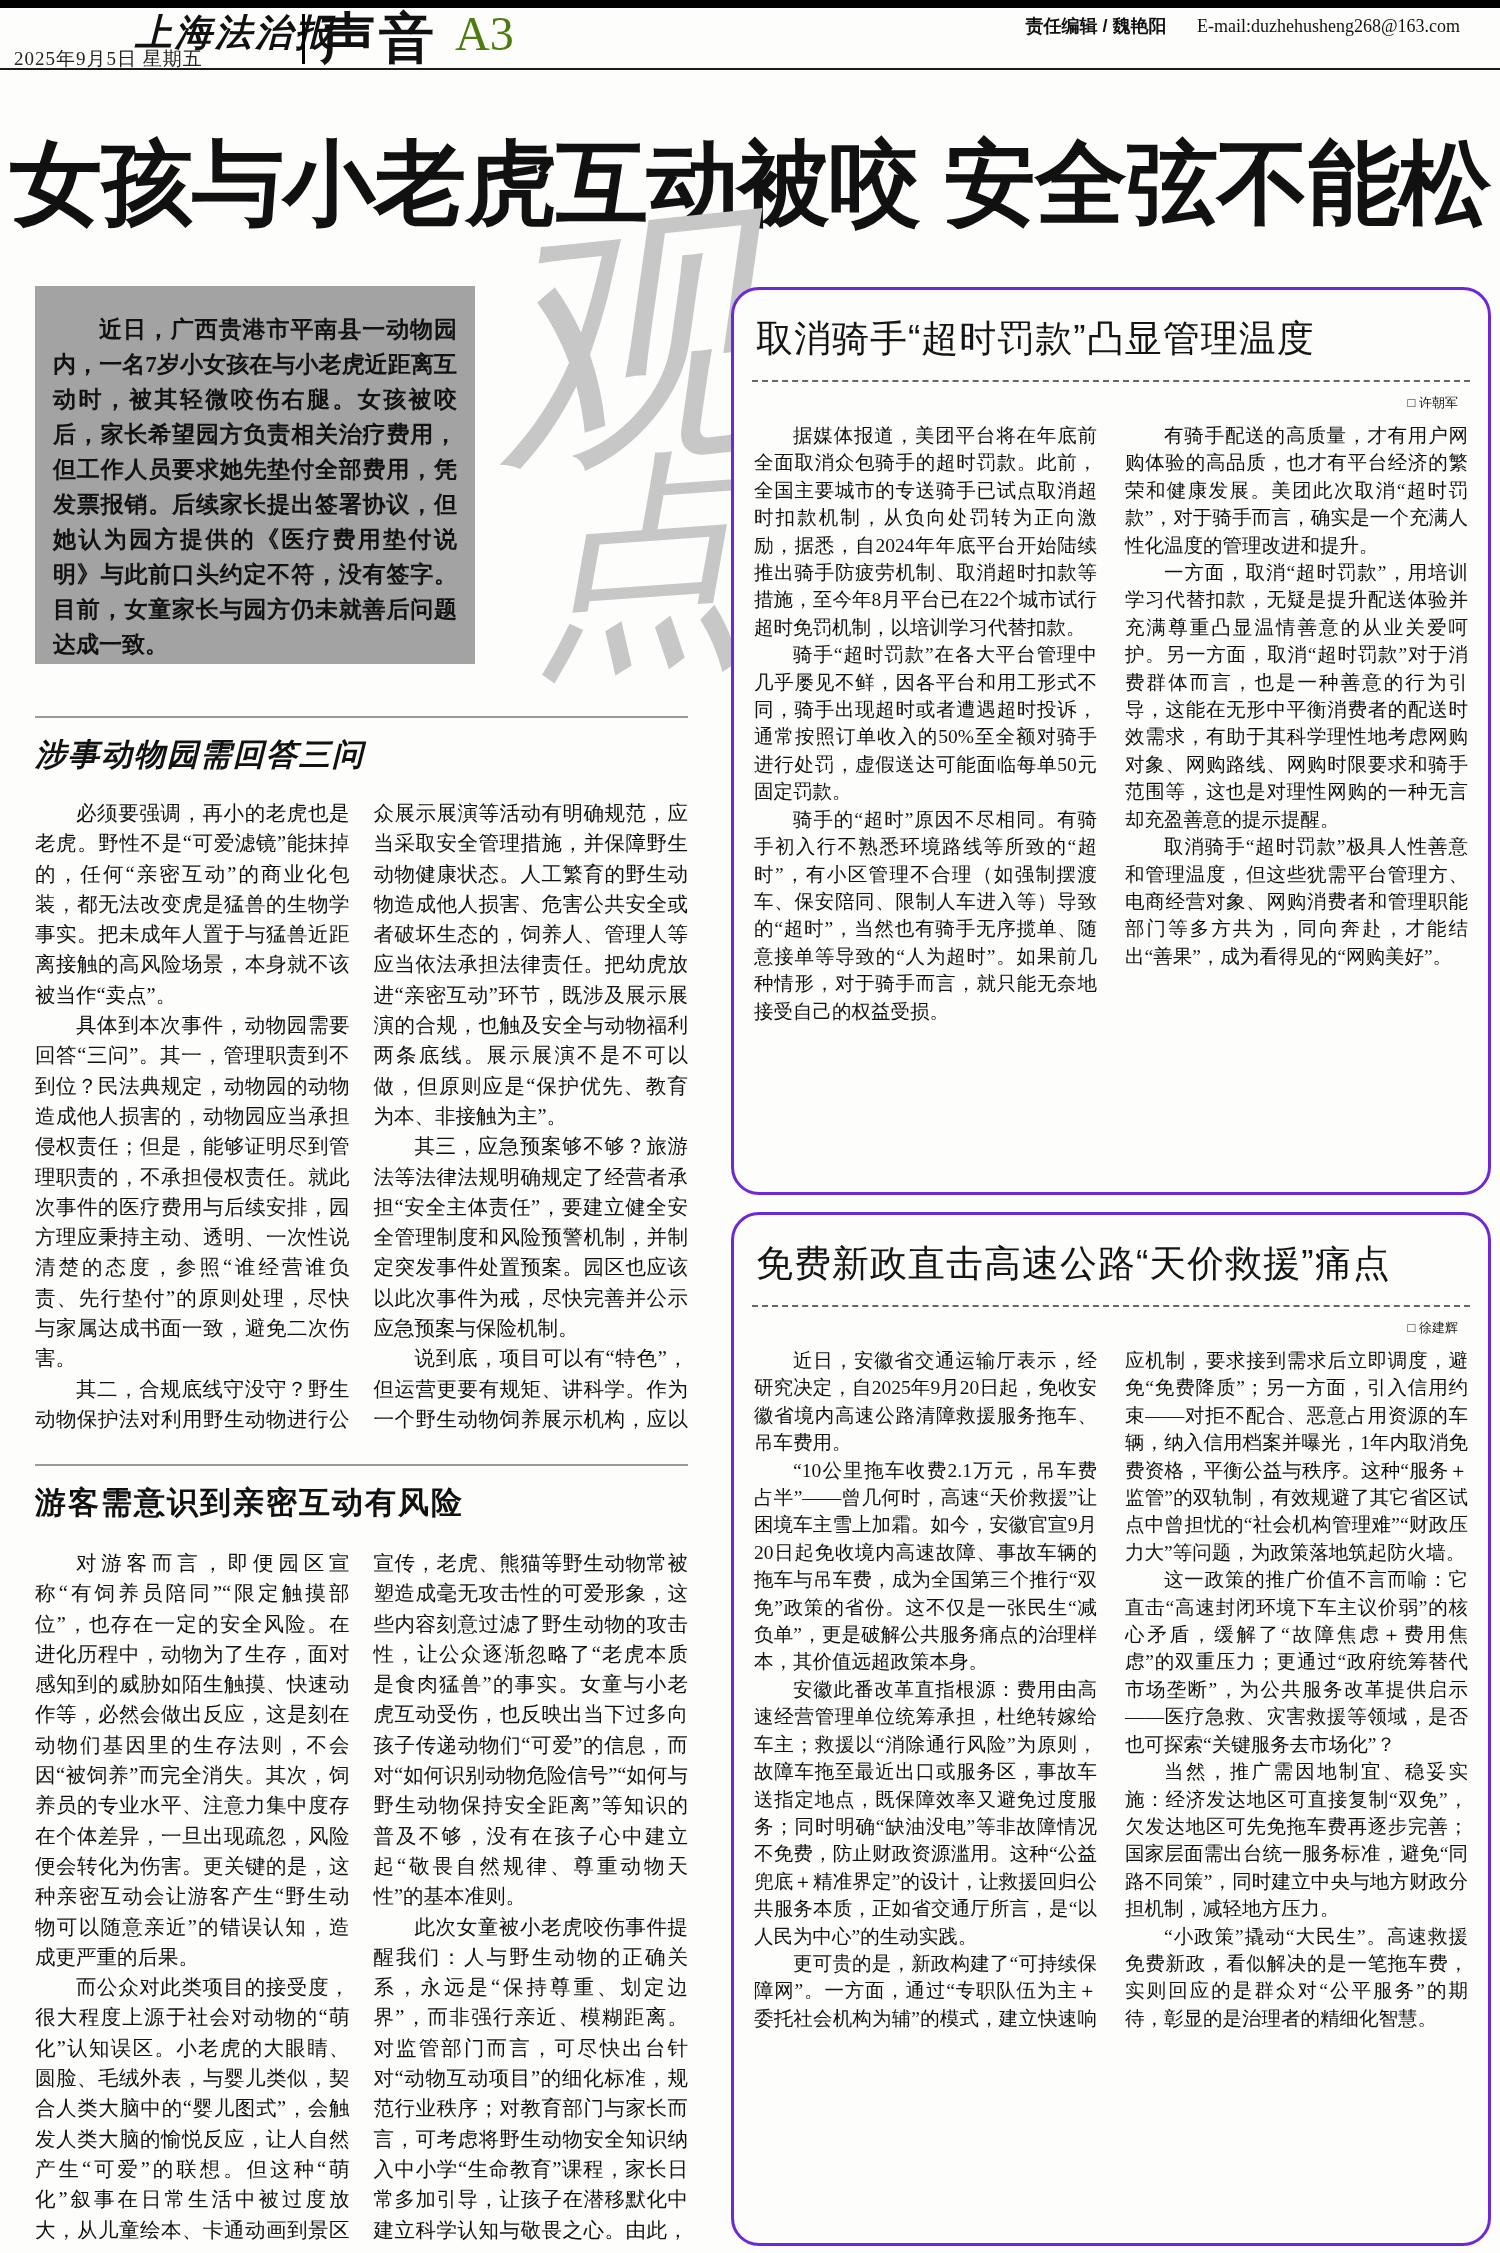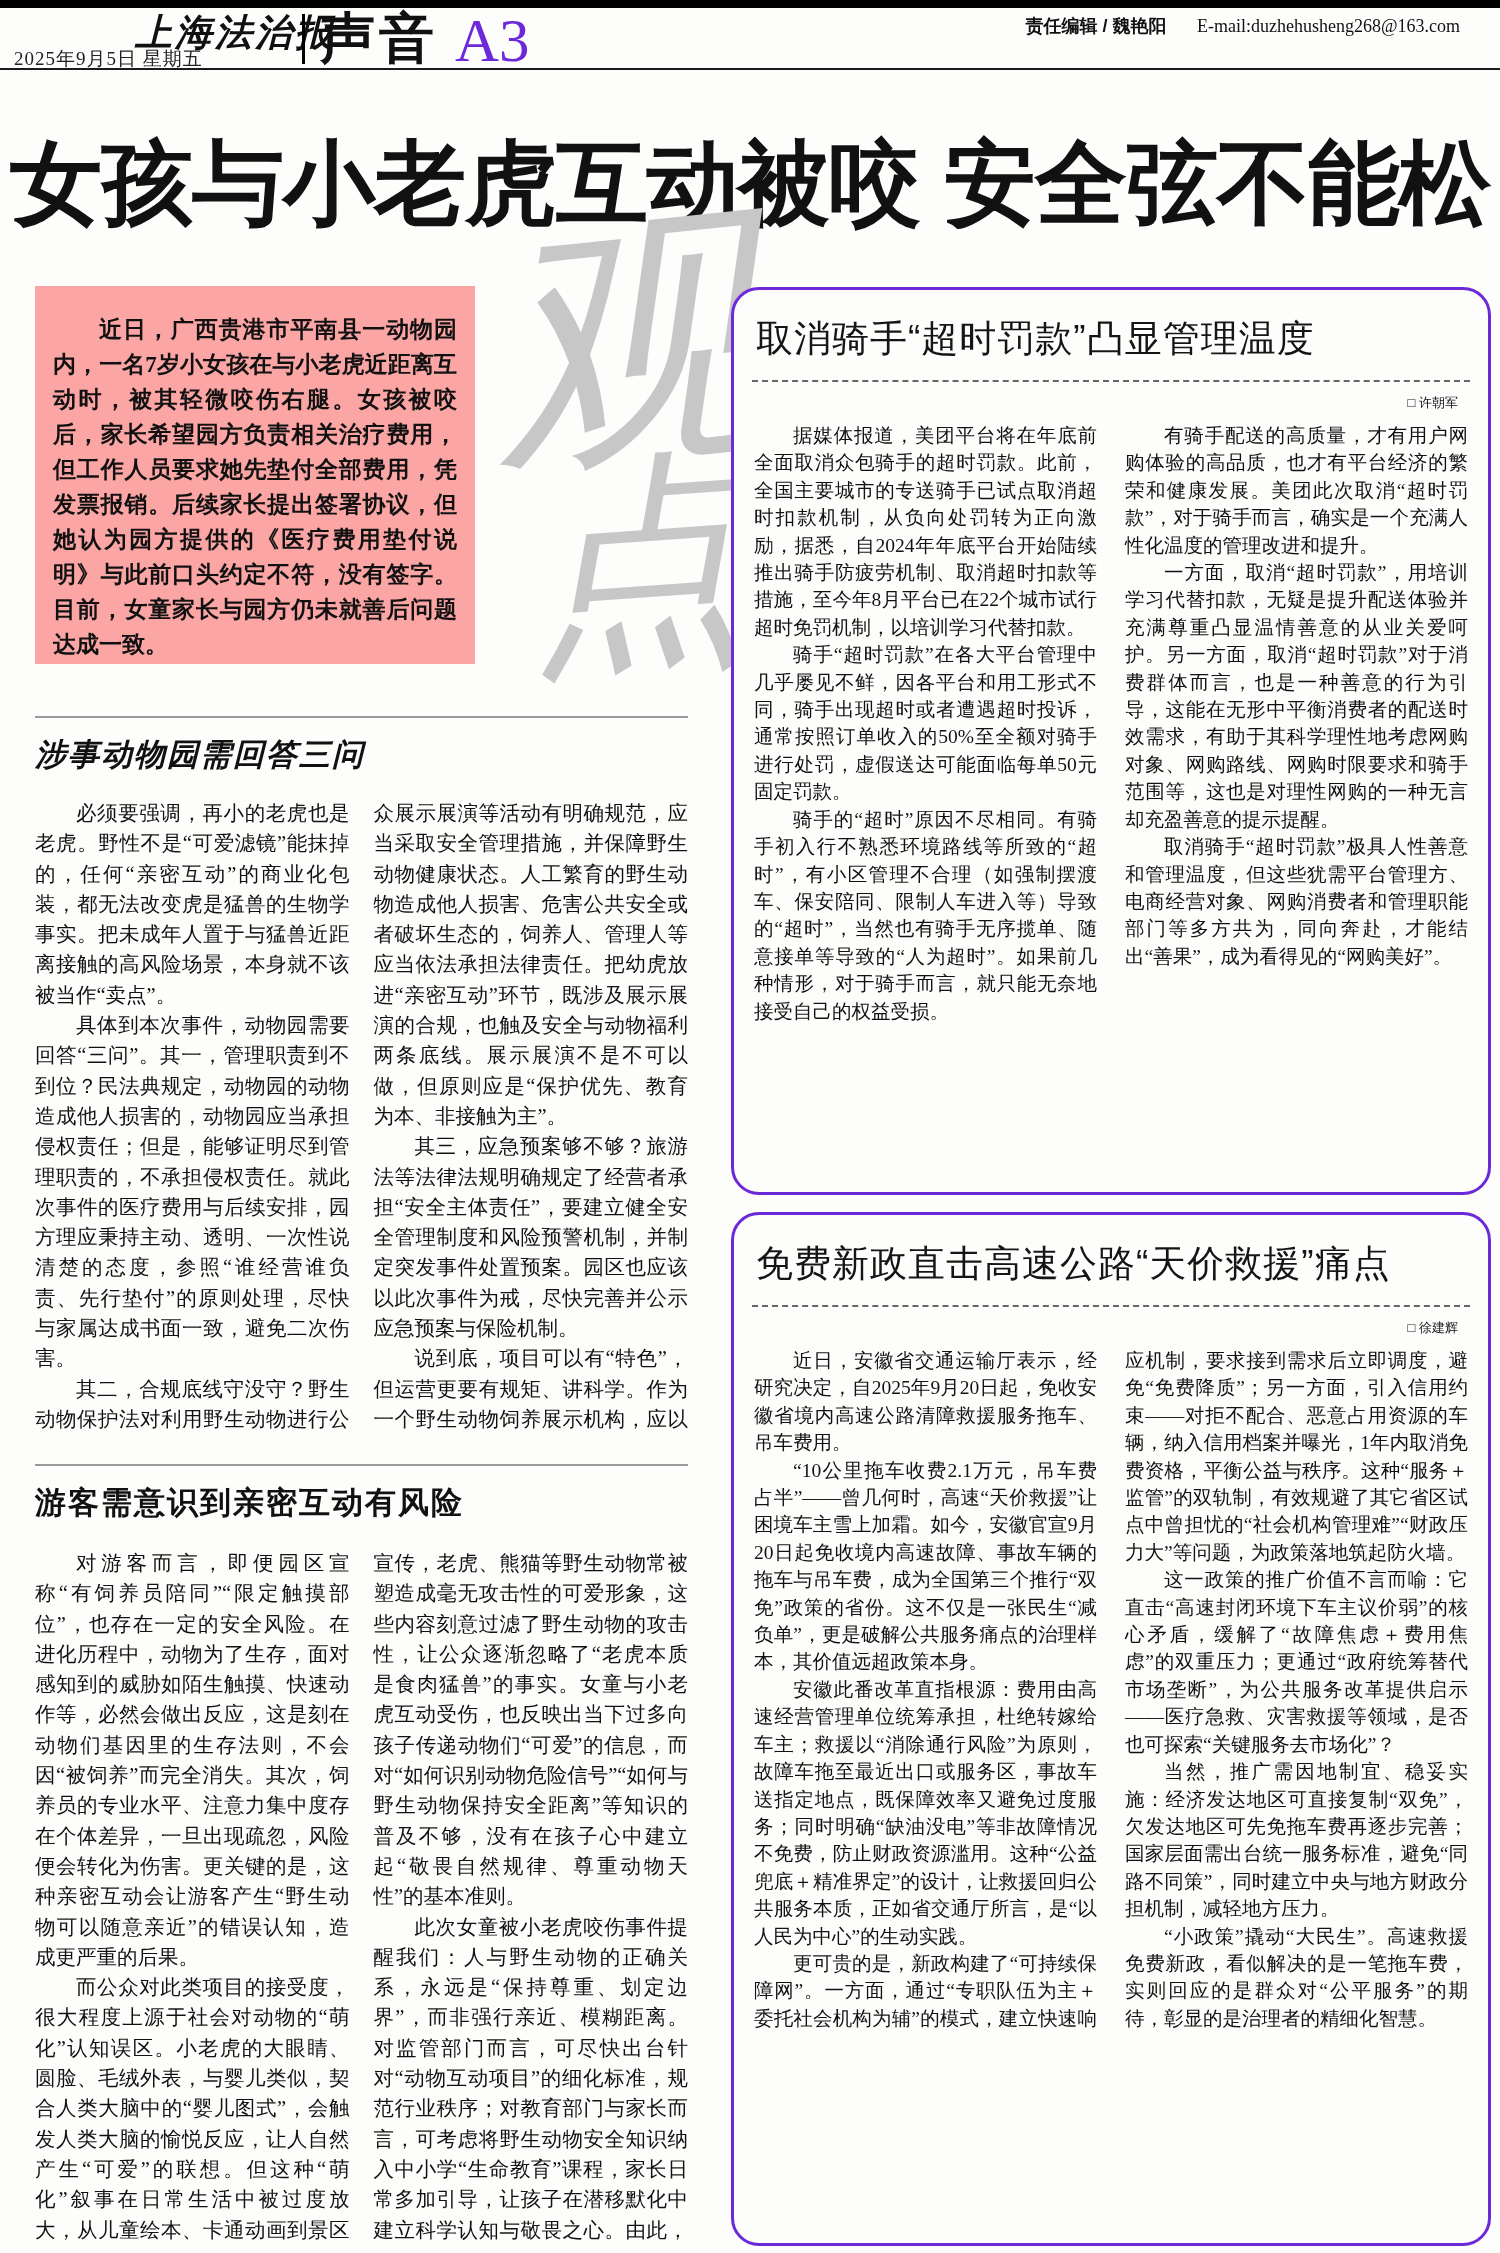--- a/index.html
+++ b/index.html
@@ -6,36 +6,36 @@
   body{width:1500px;height:2253px;position:relative;background:#fdfdfc;color:#111;
        font-family:"Liberation Serif","DejaVu Serif",serif;overflow:hidden;}
   .abs{position:absolute;}
   
   .top-bar{left:0;top:0;width:1500px;height:8px;background:#000;}
   .logo{left:135px;top:8px;font-size:37px;font-weight:bold;font-style:italic;letter-spacing:3px;}
   .date{left:14px;top:46px;font-size:19px;letter-spacing:1px;color:#222;}
   .head-divider{left:302px;top:14px;width:3px;height:50px;background:#000;}
   .section-name{left:320px;top:2px;font-size:55px;font-weight:bold;
        font-family:"Liberation Sans","DejaVu Sans",sans-serif;letter-spacing:4px;}
-  .page-no{left:455px;top:6px;font-size:61px;color:#6d28d9;}
+  .page-no{left:455px;top:6px;font-size:48px;color:#4d7c0f;}
   .editor-box{right:40px;top:14px;font-size:18px;white-space:nowrap;}
   .editor-label{font-weight:bold;font-family:"Liberation Sans","DejaVu Sans",sans-serif;}
   .editor-box .email{margin-left:26px;}
   .header-rule{left:0;top:68px;width:1500px;height:2px;background:#1a1a1a;}
   
   .headline{left:10px;top:122px;width:1480px;display:flex;justify-content:space-between;
        font-size:92px;font-weight:900;font-family:"Liberation Sans","DejaVu Sans",sans-serif;
        white-space:nowrap;letter-spacing:-1px;}
   
   .wm{color:#c7c7c7;font-style:italic;line-height:1;z-index:0;
       font-family:"Liberation Serif","DejaVu Serif",serif;}
   .wm-top{left:490px;top:212px;font-size:265px;transform:rotate(-6deg);}
   .wm-bottom{left:525px;top:452px;font-size:225px;transform:rotate(-4deg);}
   
-  .intro-panel{left:35px;top:286px;width:440px;height:378px;background:#fca5a5;z-index:1;
+  .intro-panel{left:35px;top:286px;width:440px;height:378px;background:#a3a3a3;z-index:1;
        box-sizing:border-box;padding:26px 18px 20px;font-size:23px;font-weight:bold;
        line-height:35px;text-align:justify;}
   .intro-panel p{margin:0;text-indent:2em;}
   .left-rule{left:35px;width:653px;height:2px;background:#9a9a9a;z-index:1;}
   .rule1{top:716px;}
   .rule2{top:1464px;}
   .left-title{left:35px;font-size:31px;font-weight:bold;letter-spacing:2px;z-index:1;
        font-family:"Liberation Sans","DejaVu Sans",sans-serif;}
   .t1{top:734px;font-style:italic;}
   .t2{top:1482px;}

